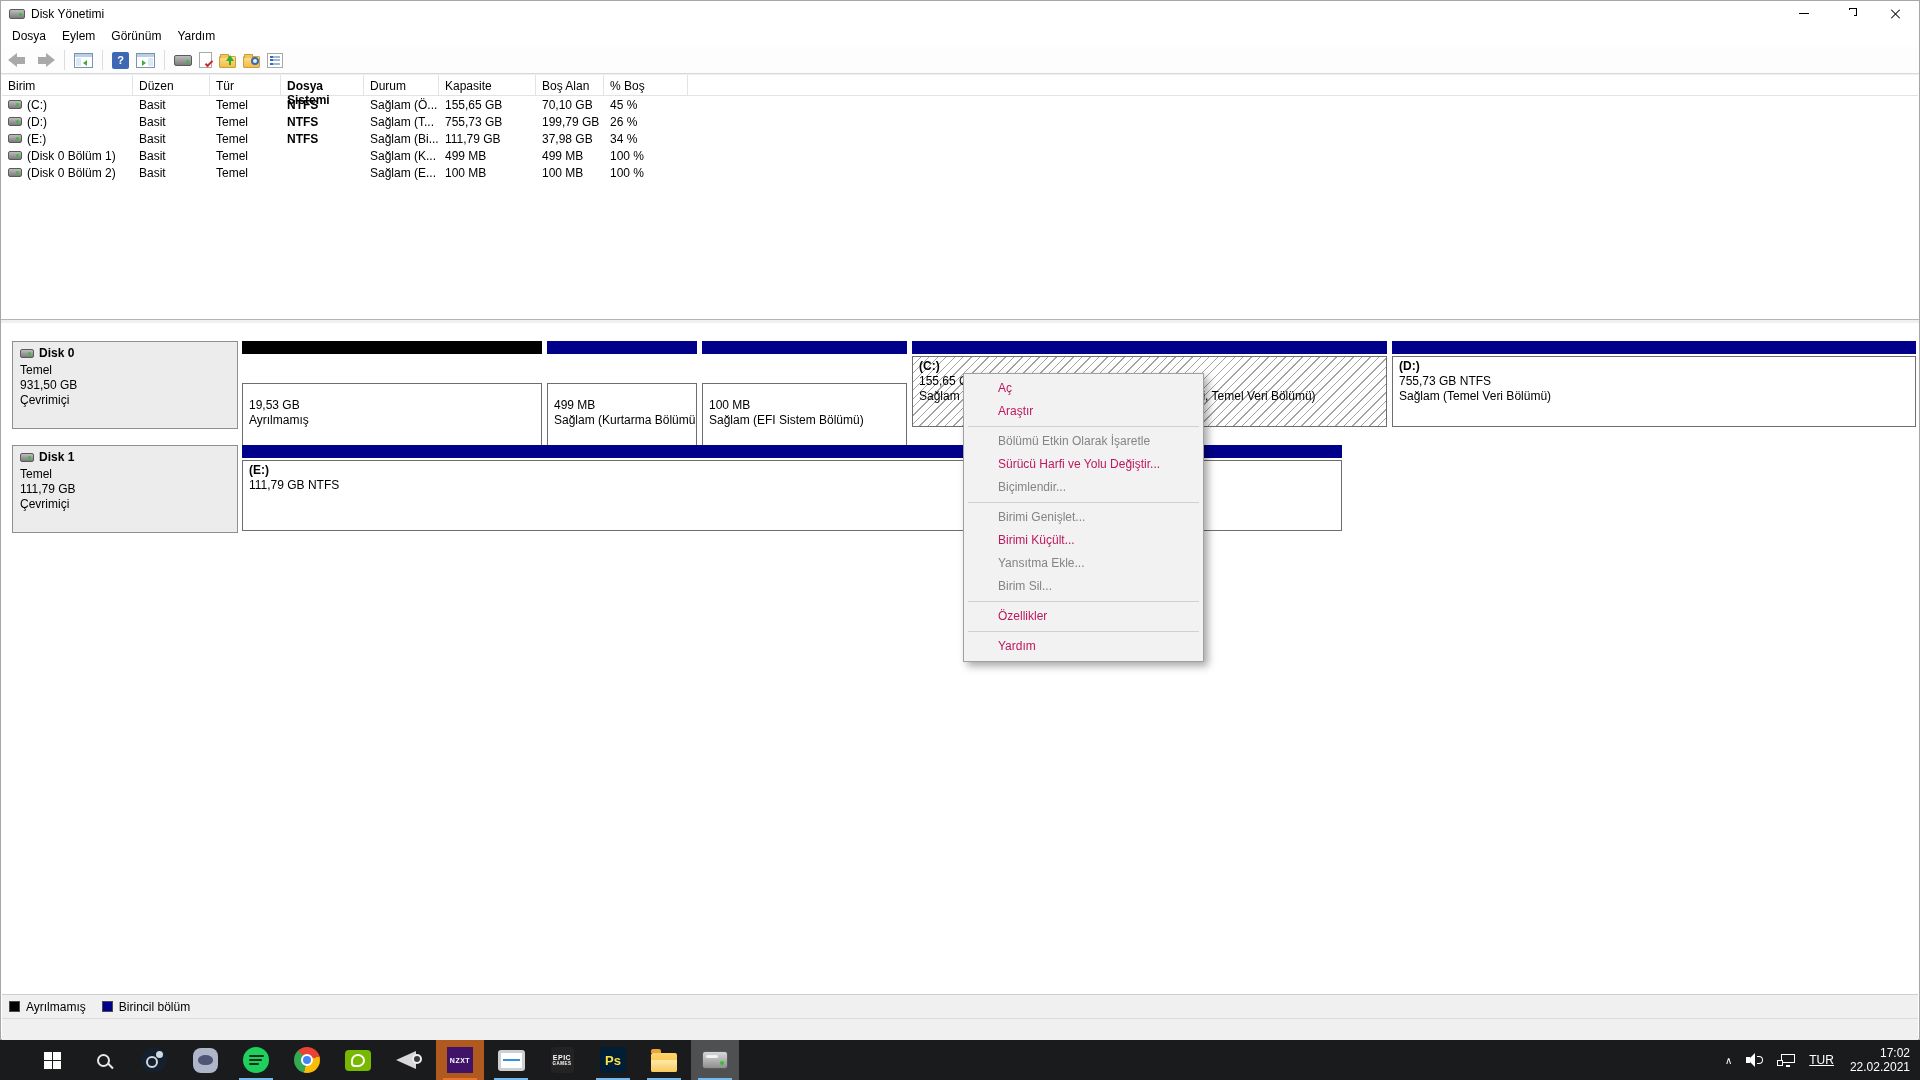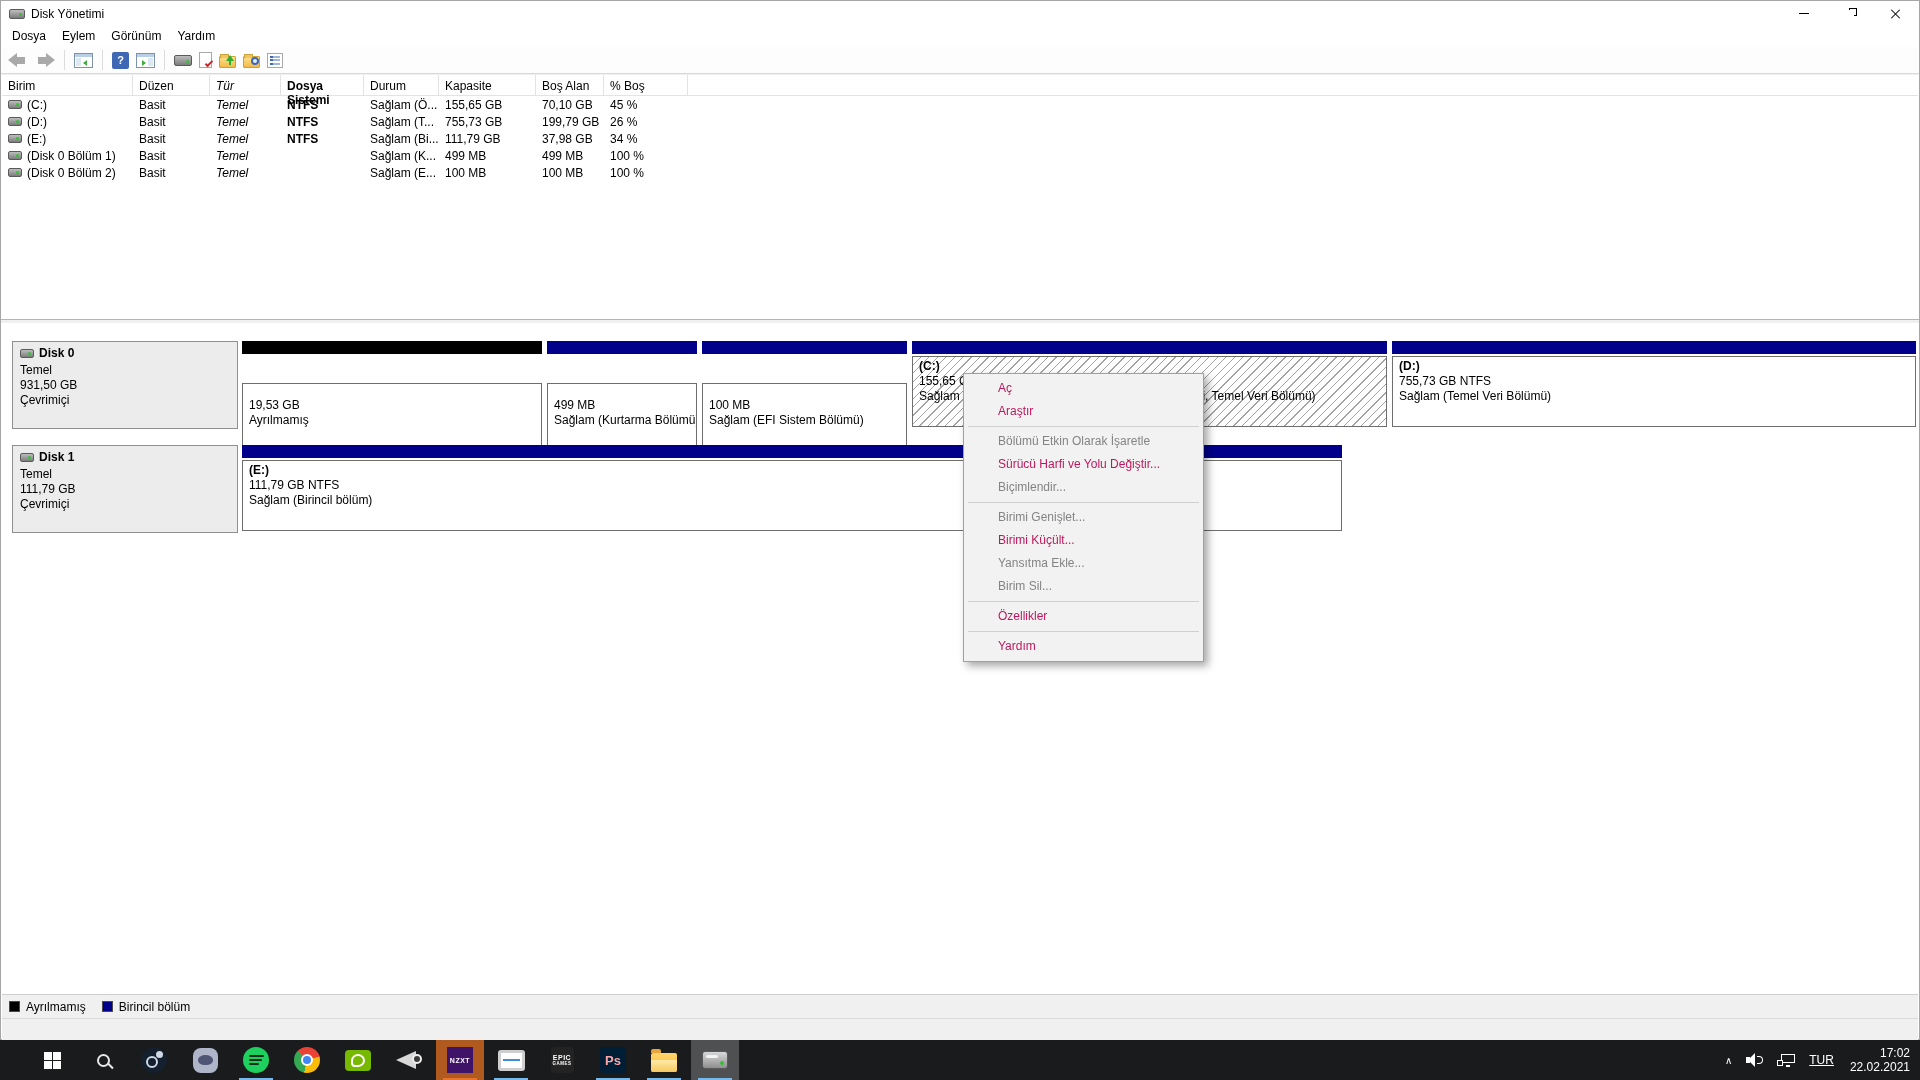--- a/index.html
+++ b/index.html
@@ -57,21 +57,21 @@
   .tb-props { position:relative; width:16px; height:15px; background:#fff; border:1px solid #a8a8a8; padding:2px 2px; display:flex; flex-direction:column; justify-content:space-between; }
   .tb-props i { display:block; height:2px; background:#9db8d2; position:relative; }
   .tb-props i:before { content:''; position:absolute; left:0; top:0; width:3px; height:2px; background:#3f68b4; }
 
   
   .list { position:absolute; left:1px; right:1px; top:73px; height:245px; background:#fff; }
   .lh { display:flex; height:22px; border-bottom:1px solid #e3e3e3; border-top:1px solid #f0f0f0; }
   .lh .c { border-right:1px solid #e3e3e3; padding:4px 0 0 6px; }
   .lr { display:flex; height:17px; align-items:center; }
   .lr .c { padding-left:6px; white-space:nowrap; overflow:hidden; }
-  .c1{width:131px;} .c2{width:77px;} .c3{width:71px;font-style:italic;} .c4{width:83px;font-weight:bold;}
+  .c1{width:131px;} .c2{width:77px;} .c3{width:71px;} .c4{width:83px;font-weight:bold;}
   .c5{width:75px;} .c6{width:97px;} .c7{width:68px;} .c8{width:84px;}
   .cfill{flex:1;}
   .vol-cell { display:flex; align-items:center; gap:5px; }
 
   .divider { position:absolute; left:0; right:0; top:318px; height:5px; background:#f0f0f0; border-top:1px solid #b5b5b5; border-bottom:1px solid #ffffff; }
 
   
   .gpane { position:absolute; left:1px; right:1px; top:323px; height:804px; background:#fff; }
   .drow { position:absolute; left:10px; width:1904px; height:88px; }
   .dhead { position:absolute; left:0; top:0; width:226px; height:88px; background:#ececec; border:1px solid #8f8f8f; padding:4px 0 0 7px; line-height:15px; }
@@ -124,21 +124,21 @@
   .nv i { position:absolute; inset:4px 6px; border:2px solid #fff; border-radius:50% 50% 50% 4px; }
   .hornw { position:relative; width:26px; height:20px; }
   .horn-cone { position:absolute; left:0; top:1px; width:0; height:0; border-top:9px solid transparent; border-bottom:9px solid transparent; border-right:20px solid #d8d8d8; }
   .horn-hole { position:absolute; right:0; top:4px; width:10px; height:10px; background:#3a3a3a; border:2px solid #eee; border-radius:50%; }
   .nzxt { width:26px; height:26px; background:#3f1368; display:flex; align-items:center; justify-content:center; color:#fff; font-size:7px; font-weight:bold; letter-spacing:0.5px; }
   .mon { width:27px; height:21px; background:#cfcfcf; border-radius:3px; padding:3px; }
   .mon i { display:block; width:100%; height:100%; background:#fff; position:relative; overflow:hidden; }
   .mon i:after { content:''; position:absolute; left:2px; right:2px; top:6px; height:2px; background:#3f8fd4; }
   .epic { width:23px; height:26px; background:#232323; border-radius:4px; color:#fff; display:flex; flex-direction:column; align-items:center; justify-content:center; font-weight:bold; }
   .epic .e1 { font-size:7px; letter-spacing:0.5px; } .epic .e2 { font-size:4.5px; letter-spacing:0.5px; }
-  .ps { width:26px; height:26px; background:#001e36; color:#fca5a5; font-weight:bold; font-size:13px; display:flex; align-items:center; justify-content:center; border-radius:3px; }
+  .ps { width:26px; height:26px; background:#001e36; color:#fde047; font-weight:bold; font-size:13px; display:flex; align-items:center; justify-content:center; border-radius:3px; }
   .fold { position:relative; width:26px; height:19px; background:linear-gradient(#ffd56b,#f5b73c); border-radius:2px; margin-top:4px; }
   .fold:before { content:''; position:absolute; left:0; top:-4px; width:10px; height:4px; background:#e8a33d; border-radius:2px 2px 0 0; }
   .fold:after { content:''; position:absolute; left:0; bottom:0; width:26px; height:12px; background:linear-gradient(#ffe9a8,#f7c95e); border-radius:1px 1px 2px 2px; }
   .dmgr { position:relative; width:26px; height:18px; background:linear-gradient(#d8d8d8,#8f8f8f); border:1px solid #5a5a5a; border-radius:3px; }
   .dmgr:after { content:''; position:absolute; right:3px; bottom:3px; width:4px; height:4px; background:#35c135; border-radius:50%; }
   .dmgr:before { content:''; position:absolute; left:3px; top:3px; width:12px; height:3px; background:#f2f2f2; border-radius:2px; }
 
   .tray { position:absolute; right:0; top:0; height:40px; display:flex; align-items:center; color:#fff; }
   .chev { font-size:10px; color:#fff; margin-right:14px; }
   .spk { position:relative; width:17px; height:14px; margin-right:14px; }
@@ -370,21 +370,20 @@
             </div>
           <div>Temel</div>
           <div>111,79 GB</div>
           <div>Çevrimiçi</div>
         </div>
         <div class="part" style="left:230px;width:1100px;">
           <div class="pbar primary"></div>
           <div class="pbox">
             <div class="plabel">(E:)</div>
             <div>111,79 GB NTFS</div>
-            <div>Sağlam (Birincil bölüm)</div>
           </div>
         </div>
       </div>
     </div>
 
     <div class="legend">
       <span class="sw" style="background:#000000;"></span>
       <span class="lbl">Ayrılmamış</span>
       <span class="sw" style="background:#00008b;"></span>
       <span class="lbl">Birincil bölüm</span>

